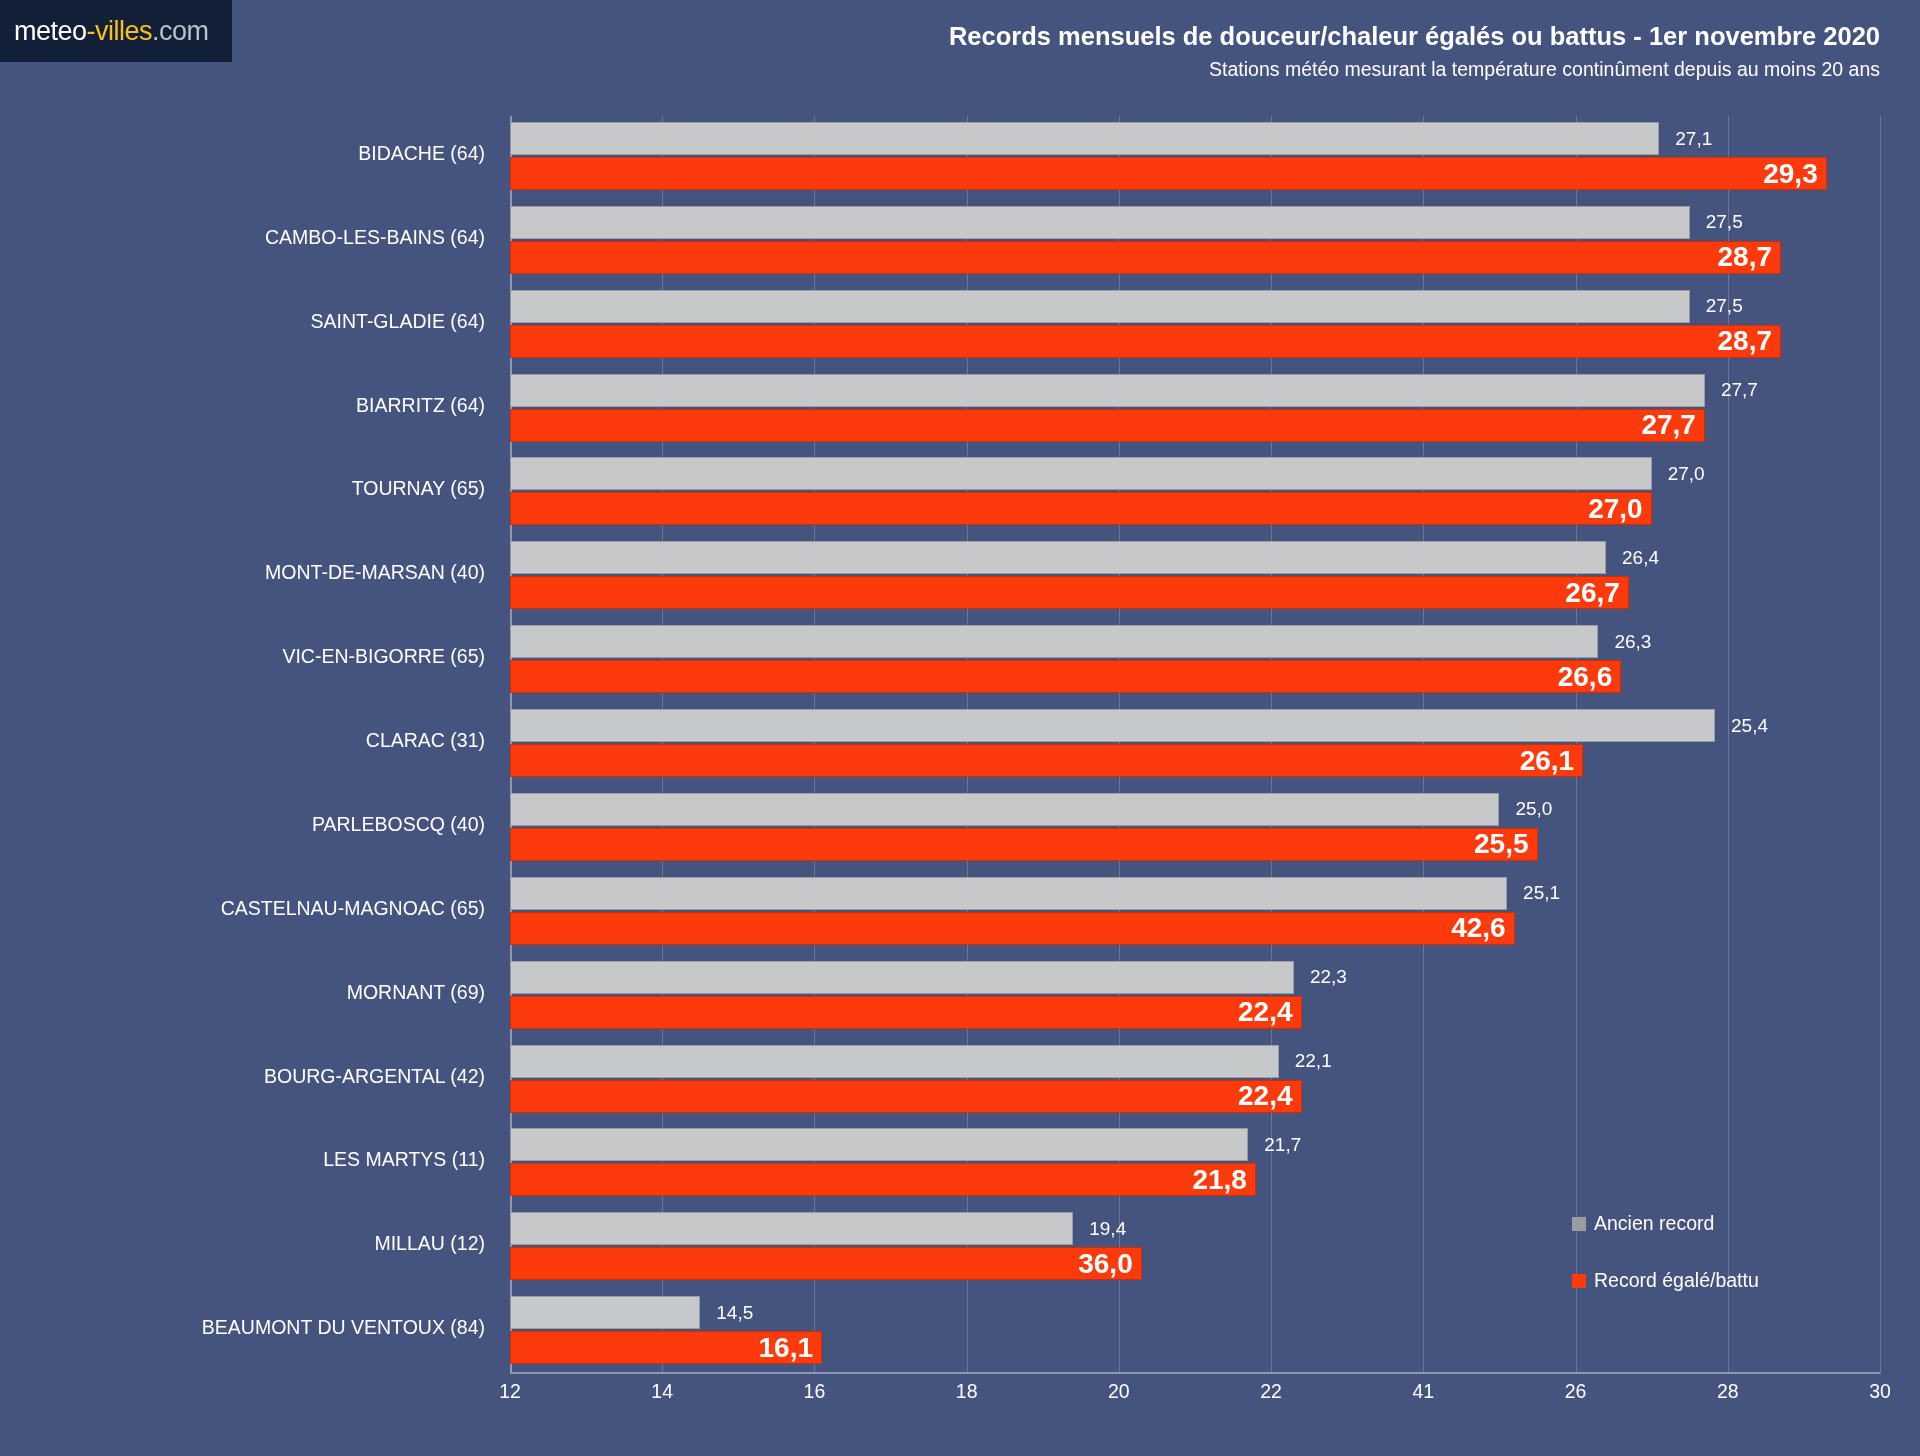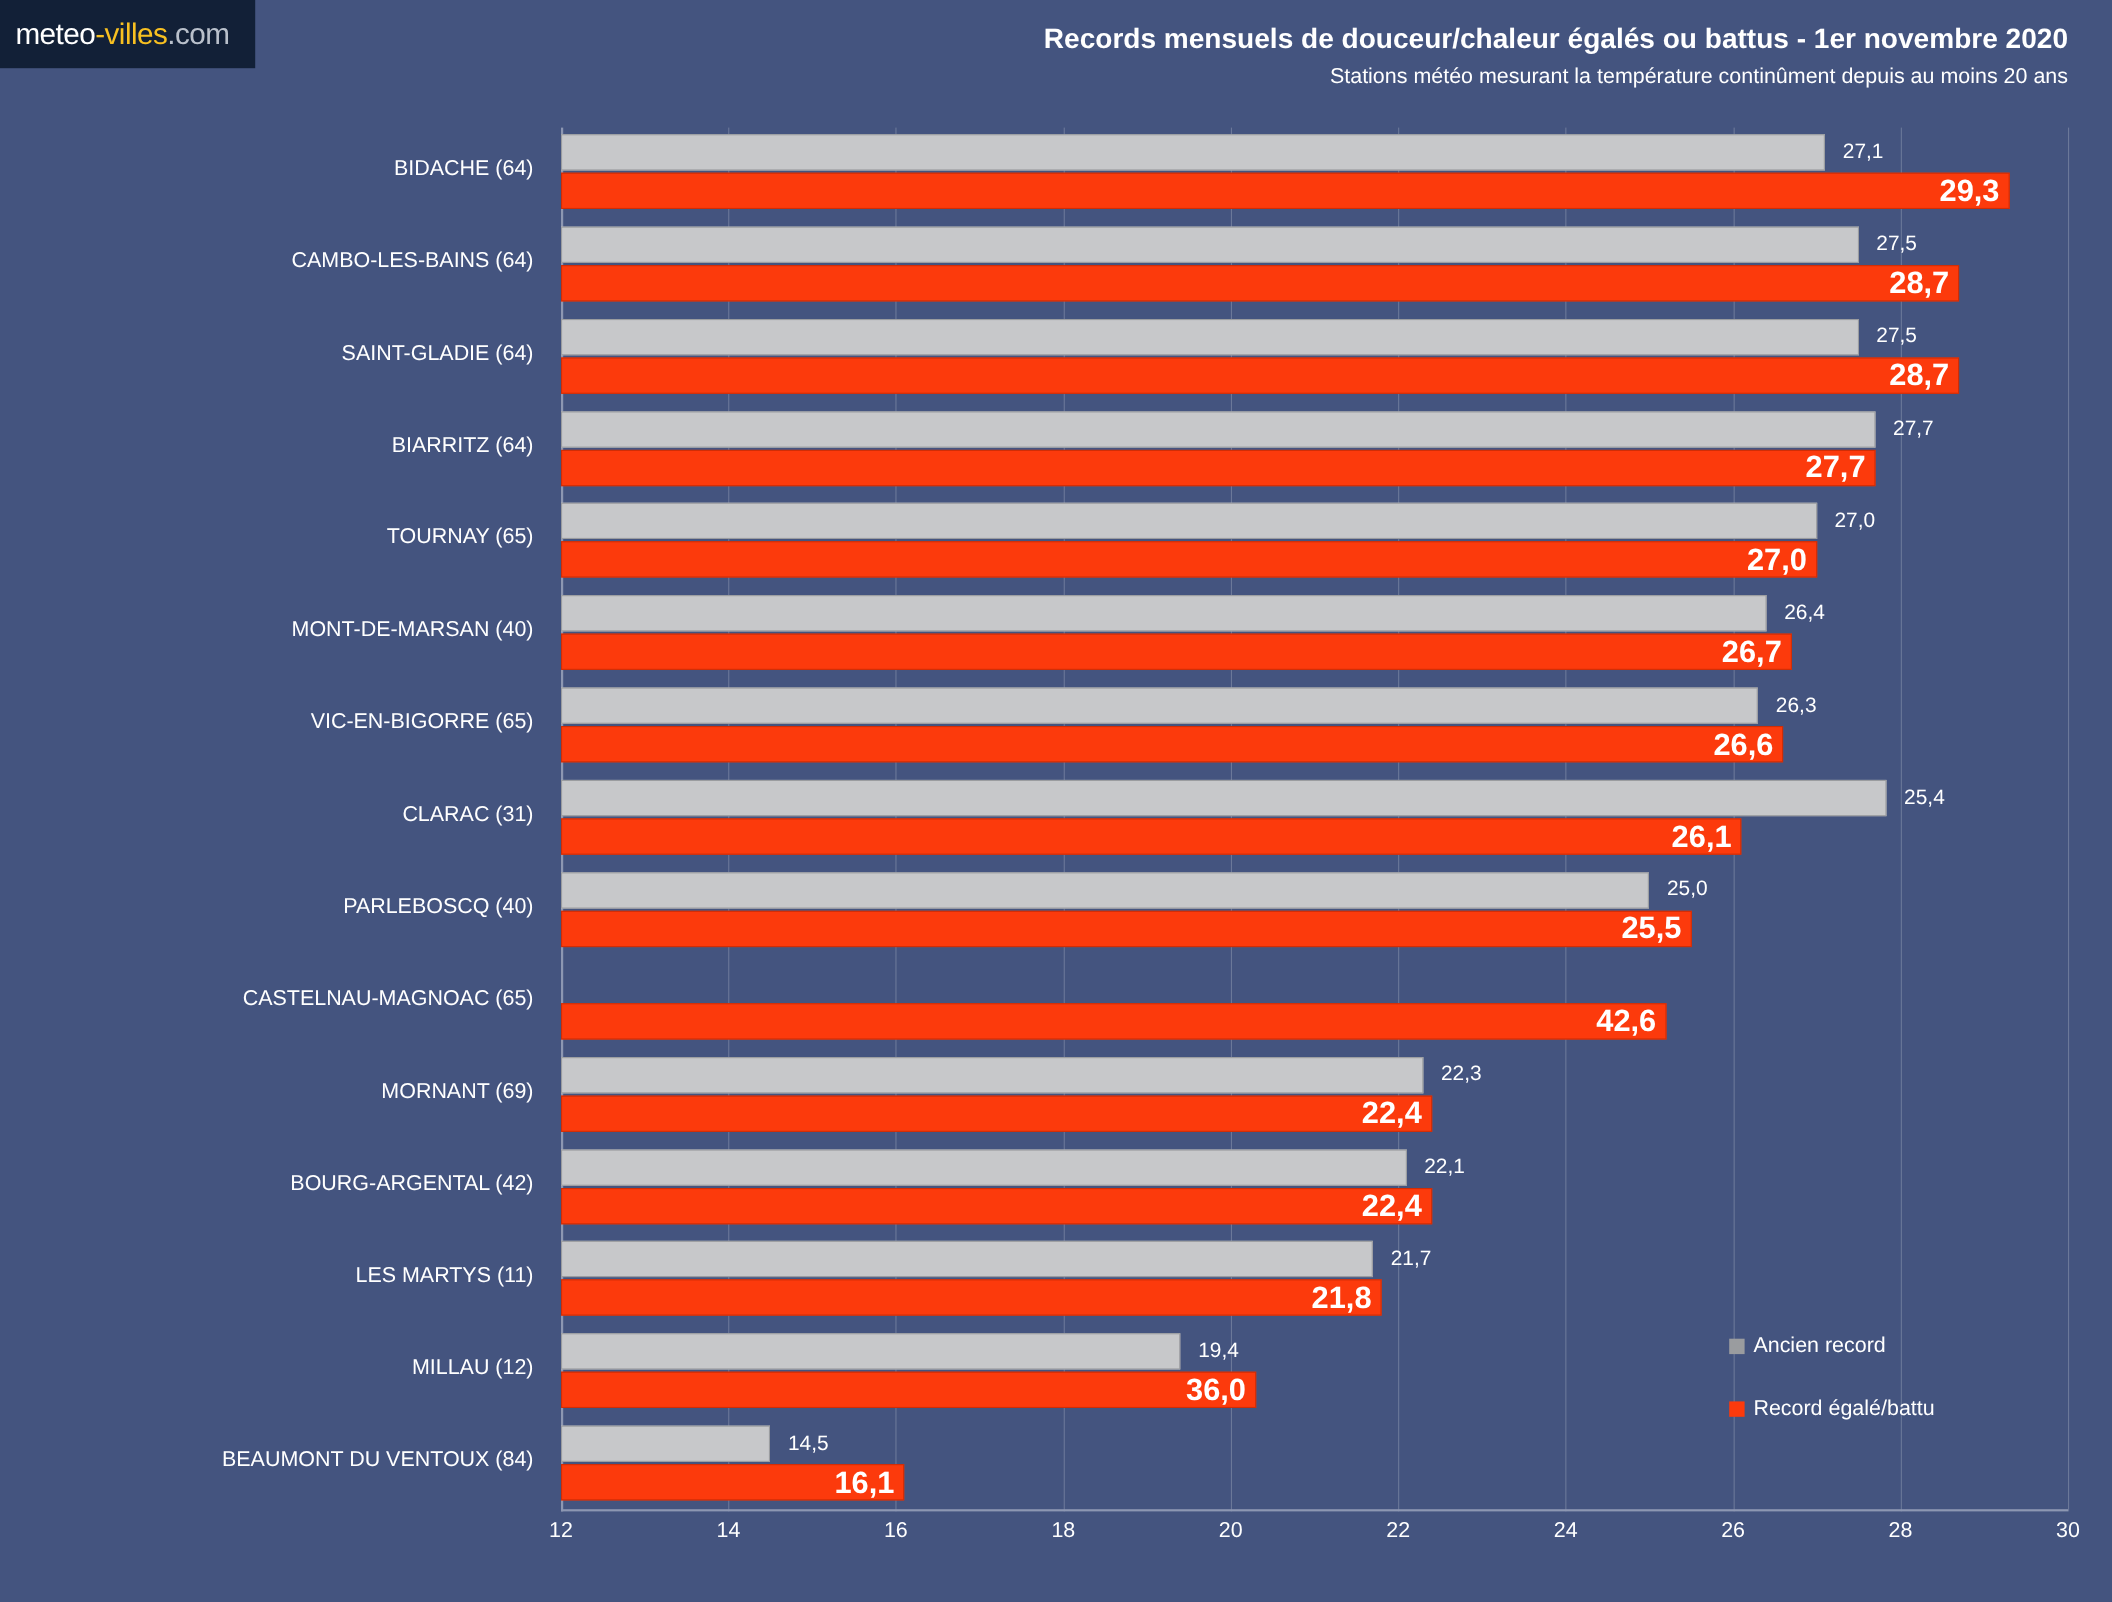--- a/index.html
+++ b/index.html
@@ -271,20 +271,23 @@
       <div class="cat-label" style="top: 20px;">PARLEBOSCQ (40)</div>
       <div class="bar old" style="left: 0px; width: 989.444px;">
         <span class="bar-val">25,0</span>
       </div>
       <div class="bar new" style="left: 0px; width: 1027.5px;">
         <span class="bar-val">25,5</span>
       </div>
     </div>
     <div class="row" style="top: 760.8px; height: 77.8667px;">
       <div class="cat-label" style="top: 20px;">CASTELNAU-MAGNOAC (65)</div>
+      <div class="bar old" style="left: 0px; width: 997.056px;">
+        <span class="bar-val">25,1</span>
+      </div>
       <div class="bar new" style="left: 0px; width: 1004.67px;">
         <span class="bar-val">42,6</span>
       </div>
     </div>
     <div class="row" style="top: 844.667px; height: 77.8667px;">
       <div class="cat-label" style="top: 20px;">MORNANT (69)</div>
       <div class="bar old" style="left: 0px; width: 783.944px;">
         <span class="bar-val">22,3</span>
       </div>
       <div class="bar new" style="left: 0px; width: 791.556px;">
@@ -329,21 +332,21 @@
     </div>
   </div>
 <div id="axisline"></div>
 <div id="xaxis">
     <div class="tick" style="left: 0px;">12</div>
     <div class="tick" style="left: 152.222px;">14</div>
     <div class="tick" style="left: 304.444px;">16</div>
     <div class="tick" style="left: 456.667px;">18</div>
     <div class="tick" style="left: 608.889px;">20</div>
     <div class="tick" style="left: 761.111px;">22</div>
-    <div class="tick" style="left: 913.333px;">24</div>
+    <div class="tick" style="left: 913.333px;">41</div>
     <div class="tick" style="left: 1065.56px;">26</div>
     <div class="tick" style="left: 1217.78px;">28</div>
     <div class="tick" style="left: 1370px;">30</div>
   </div>
 
 <div id="legend">
     <div class="legend-item">
       <span class="swatch" style="background: rgb(154, 156, 159);"></span>
       <span>Ancien record</span>
     </div>

